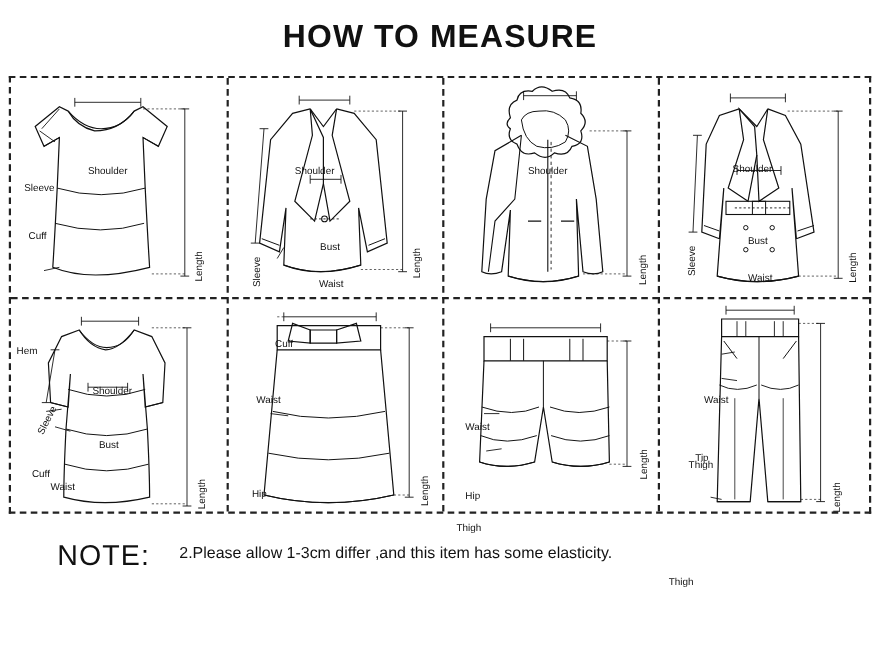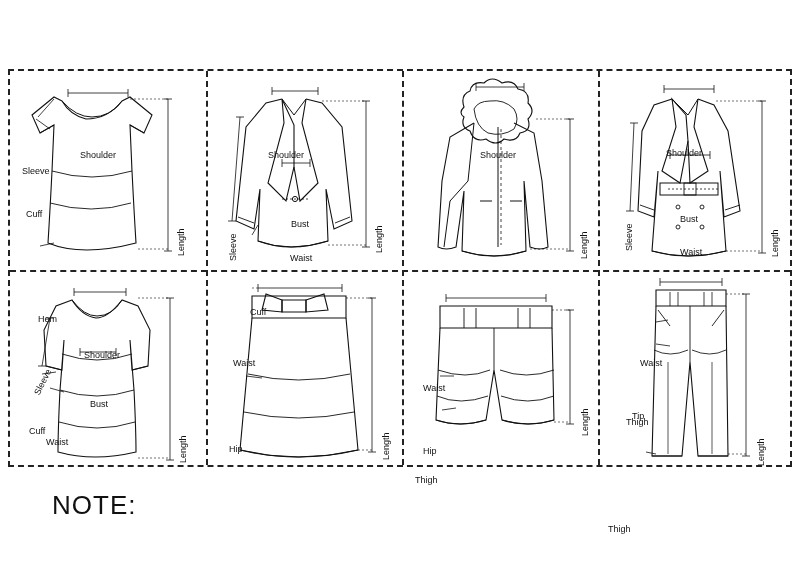--- a/index.html
+++ b/index.html
@@ -100,20 +100,21 @@
     line-height: 1.35;
     margin-bottom: 13px;
   }
   .note-line:last-child { margin-left: 8px; }
 </style>
 </head>
 <body>
 
 <div class="page">
 
+  <div class="title">HOW TO MEASURE</div>
 
   <div class="grid">
     <div class="vline" style="left:196px;"></div>
     <div class="vline" style="left:392px;"></div>
     <div class="vline" style="left:588px;"></div>
     <div class="hline" style="top:199px;"></div>
 
     <div class="cell" style="left:0;top:0;width:196px;height:199px;">
       <svg width="196" height="199" viewBox="0 0 196 199">
         <g fill="none" stroke="#111" stroke-width="1.1">
@@ -146,21 +147,21 @@
           <path d="M120 28 L158 28" stroke-dasharray="2,2" stroke-width="0.6"></path>
           <path d="M128 178 L158 178" stroke-dasharray="2,2" stroke-width="0.6"></path>
 
           <path d="M30 175 L44 172"></path>
         </g>
       </svg>
       <div class="lbl" style="left:12px;top:95px;">Sleeve</div>
       <div class="lbl" style="left:70px;top:79px;">Shoulder</div>
       <div class="lbl" style="left:16px;top:138px;">Cuff</div>
       <div class="lbl rot" style="left:166px;top:185px;">Length</div>
-      <div class="lbl" style="left:5px;top:243px;margin-left:23px;">Hem</div>
+      <div class="lbl" style="left:5px;top:243px;">Hem</div>
     </div>
 
     <div class="cell" style="left:196px;top:0;width:196px;height:199px;">
       <svg width="196" height="199" viewBox="0 0 196 199">
         <g fill="none" stroke="#111" stroke-width="1.1">
 
           <path d="M76 28 L60 32 L40 56 L30 150 L48 158 L54 118 L52 170 Q84 182 122 170 L120 118 L128 158 L146 150 L136 56 L116 32 L100 28"></path>
 
           <path d="M76 28 L78 52 L62 112 L80 130 L88 96 L88 54 Z"></path>
           <path d="M100 28 L96 52 L112 112 L94 130 L88 96"></path>
@@ -474,16 +475,17 @@
       <div class="lbl" style="left:34px;top:141px;">Tip</div>
       <div class="lbl" style="left:28px;top:147px;">Thigh</div>
       <div class="lbl rot" style="left:158px;top:196px;">Length</div>
       <div class="lbl" style="left:10px;top:254px;">Thigh</div>
     </div>
   </div>
 
   <div class="note-wrap">
     <div class="note-label">NOTE:</div>
     <div class="note-lines">
+      <div class="note-line">2.Please allow 1-3cm differ ,and this item has some elasticity.</div>
     </div>
   </div>
 
 </div>
 
 </body></html>

